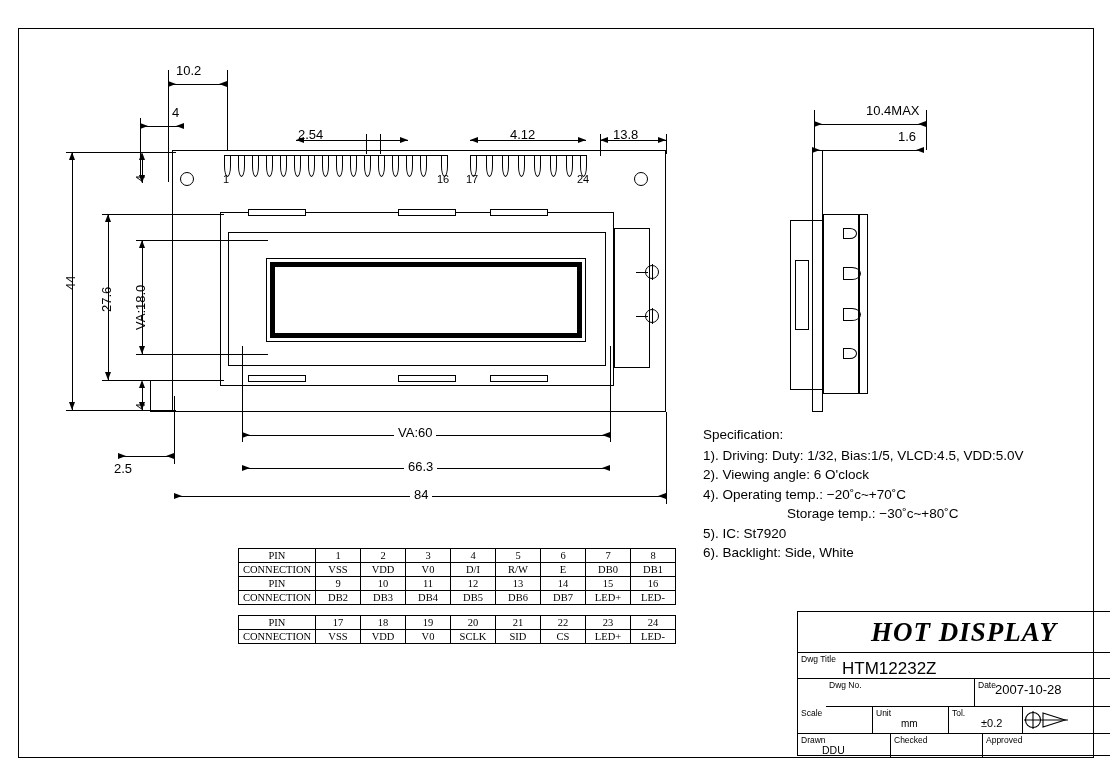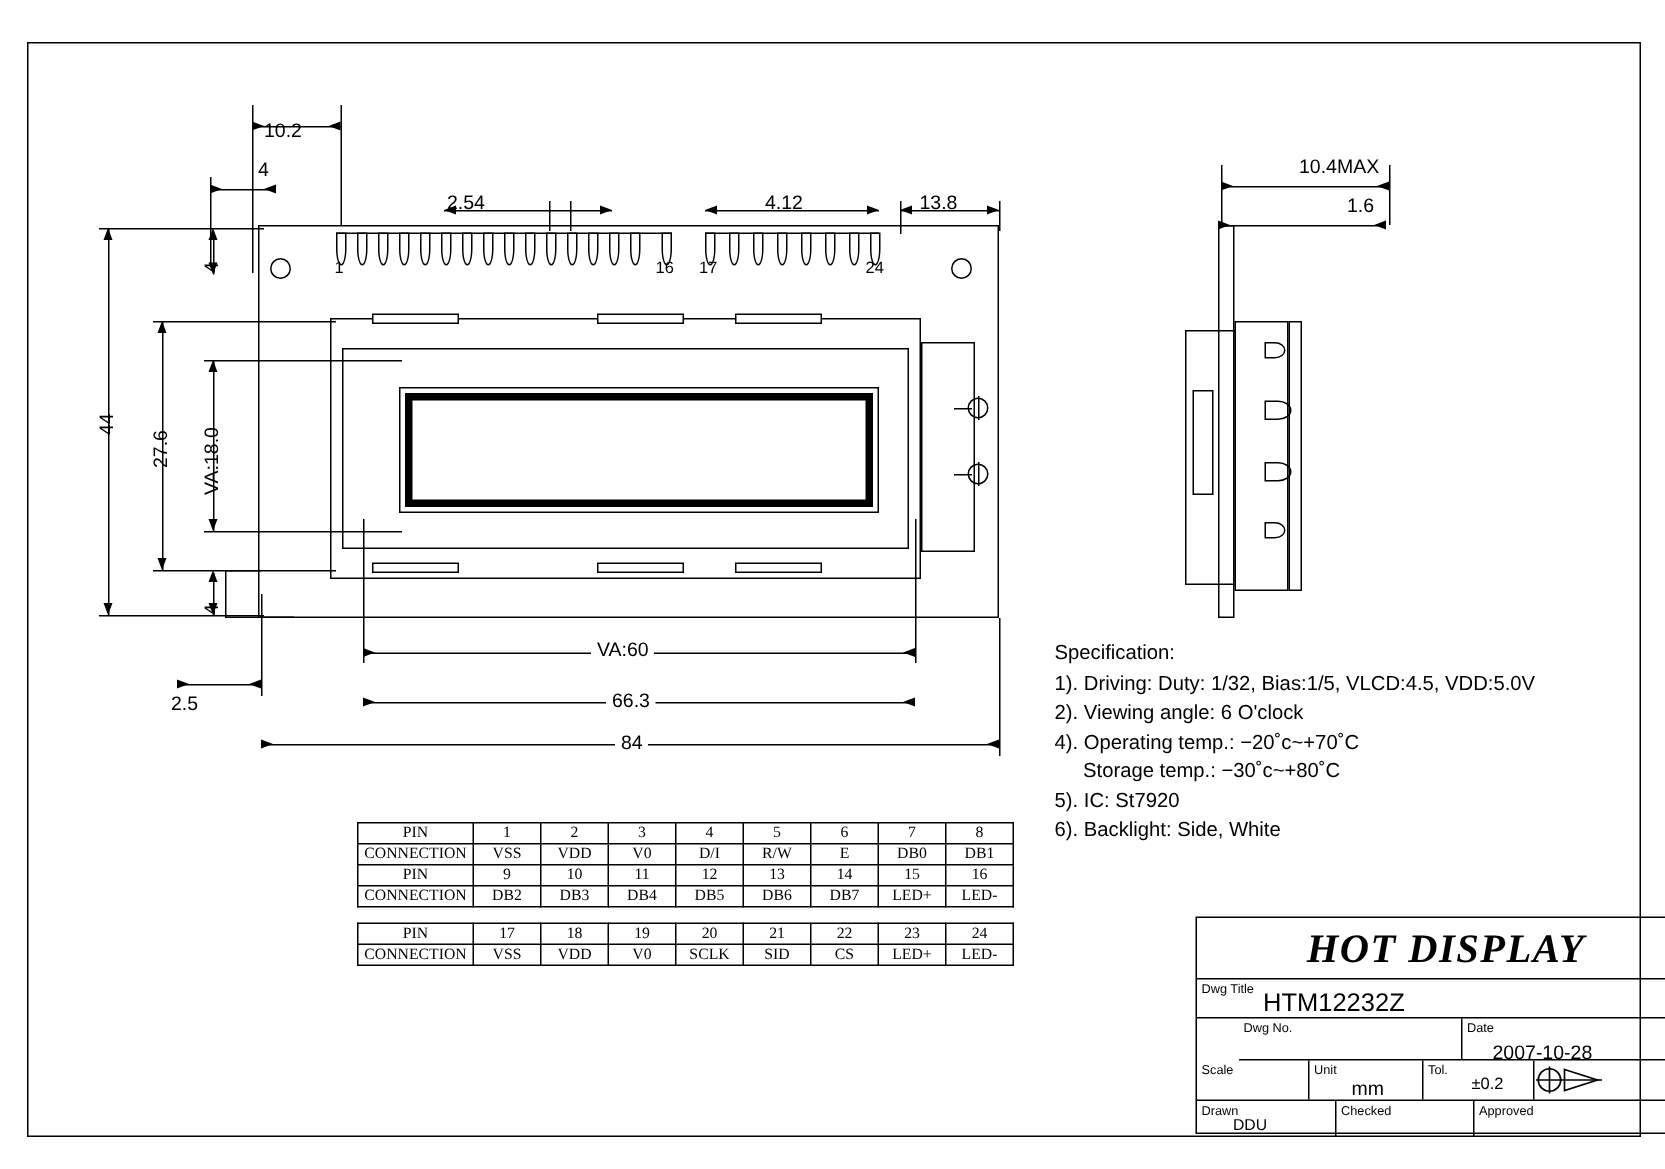--- a/index.html
+++ b/index.html
@@ -29,21 +29,21 @@
   .pin { position:absolute; width:7px; height:22px; border:1px solid #000; border-radius:0 0 50% 50%; box-sizing:border-box; }
 
   
   .va-outer { position:absolute; border:1.3px solid #000; box-sizing:border-box; }
   .va-inner { position:absolute; border:5px solid #000; box-sizing:border-box; background:#fff; }
 
   
   .spec { position:absolute; left:703px; top:425px; font-size:13.5px; line-height:19.5px; }
   .spec .hd { margin-bottom:1px; }
   .spec .row { white-space:nowrap; }
-  .spec .ind { padding-left:19px; }
+  .spec .ind { padding-left:19px;text-align:center; }
 
   
   table.pt { position:absolute; border-collapse:collapse; font-family:"Liberation Serif", serif; }
   table.pt td { border:1px solid #000; font-size:10.5px; text-align:center; height:13px; padding:0 1px; line-height:13px; }
   table.pt td.hd { }
 
   
   .tb { position:absolute; left:797px; top:611px; width:334px; height:145px; border:1.6px solid #000; box-sizing:border-box; }
   .tb .brand { height:40px; display:flex; align-items:center; justify-content:center; font-family:"Liberation Serif", serif;
                 font-style:italic; font-weight:bold; font-size:27px; letter-spacing:1px; border-bottom:1.4px solid #000; }
@@ -120,21 +120,21 @@
   <div class="lbl sm" style="left:223px; top:174px;">1</div>
   <div class="lbl sm" style="left:437px; top:174px;">16</div>
   <div class="lbl sm" style="left:466px; top:174px;">17</div>
   <div class="lbl sm" style="left:577px; top:174px;">24</div>
 
   <div class="v" style="left:168px; top:70px; height:112px;"></div>
   <div class="v" style="left:227px; top:70px; height:80px;"></div>
   <div class="h" style="left:168px; top:84px; width:59px;"></div>
   <div class="arw r" style="left:168px; top:80.5px;"></div>
   <div class="arw l" style="left:219px; top:80.5px;"></div>
-  <div class="lbl" style="left:176px; top:80px;">10.2</div>
+  <div class="lbl" style="left:176px; top:64px;">10.2</div>
 
   <div class="h" style="left:140px; top:126px; width:44px;"></div>
   <div class="arw r" style="left:140px; top:122.5px;"></div>
   <div class="arw l" style="left:176px; top:122.5px;"></div>
   <div class="v" style="left:140px; top:118px; height:60px;"></div>
   <div class="lbl" style="left:172px; top:106px;">4</div>
 
   <div class="h" style="left:296px; top:140px; width:112px;"></div>
   <div class="arw l" style="left:296px; top:136.5px;"></div>
   <div class="arw r" style="left:400px; top:136.5px;"></div>
@@ -341,30 +341,30 @@
     <div class="r" style="height:26px;">
       <span class="cap">Dwg Title</span>
       <span class="val" style="left:44px; top:6px; font-size:17px;">HTM12232Z</span>
     </div>
 
     <div class="r" style="height:28px;margin-left:28px;">
       <span class="cap">Dwg No.</span>
       <span class="val" style="left:44px; top:9px;"></span>
       <div class="cell" style="left:148px; width:128px;">
         <span class="cap">Date</span>
-        <span class="val" style="left:20px; top:15px;text-align:right;">2007-10-28</span>
+        <span class="val" style="left:20px; top:3px;text-align:right;">2007-10-28</span>
       </div>
     </div>
 
     <div class="r" style="height:27px;">
       <span class="cap">Scale</span>
       <span class="val" style="left:10px; top:11px;"></span>
       <div class="cell" style="left:74px; width:76px;">
         <span class="cap">Unit</span>
-        <span class="val" style="left:28px; top:11px; font-size:13px;">mm</span>
+        <span class="val" style="left:28px; top:11px; font-size:10px;">mm</span>
       </div>
       <div class="cell" style="left:150px; width:74px;">
         <span class="cap">Tol.</span>
         <span class="val" style="left:32px; top:10px; font-size:11px;">±0.2</span>
       </div>
       <div class="cell" style="left:224px; width:52px;">
         <svg class="sym" width="44" height="20" viewBox="0 0 44 20">
           <circle cx="9" cy="10" r="7.5" fill="none" stroke="#000" stroke-width="1.1"></circle>
           <line x1="9" y1="1" x2="9" y2="19" stroke="#000" stroke-width="1.1"></line>
           <line x1="0" y1="10" x2="44" y2="10" stroke="#000" stroke-width="1.1"></line>

